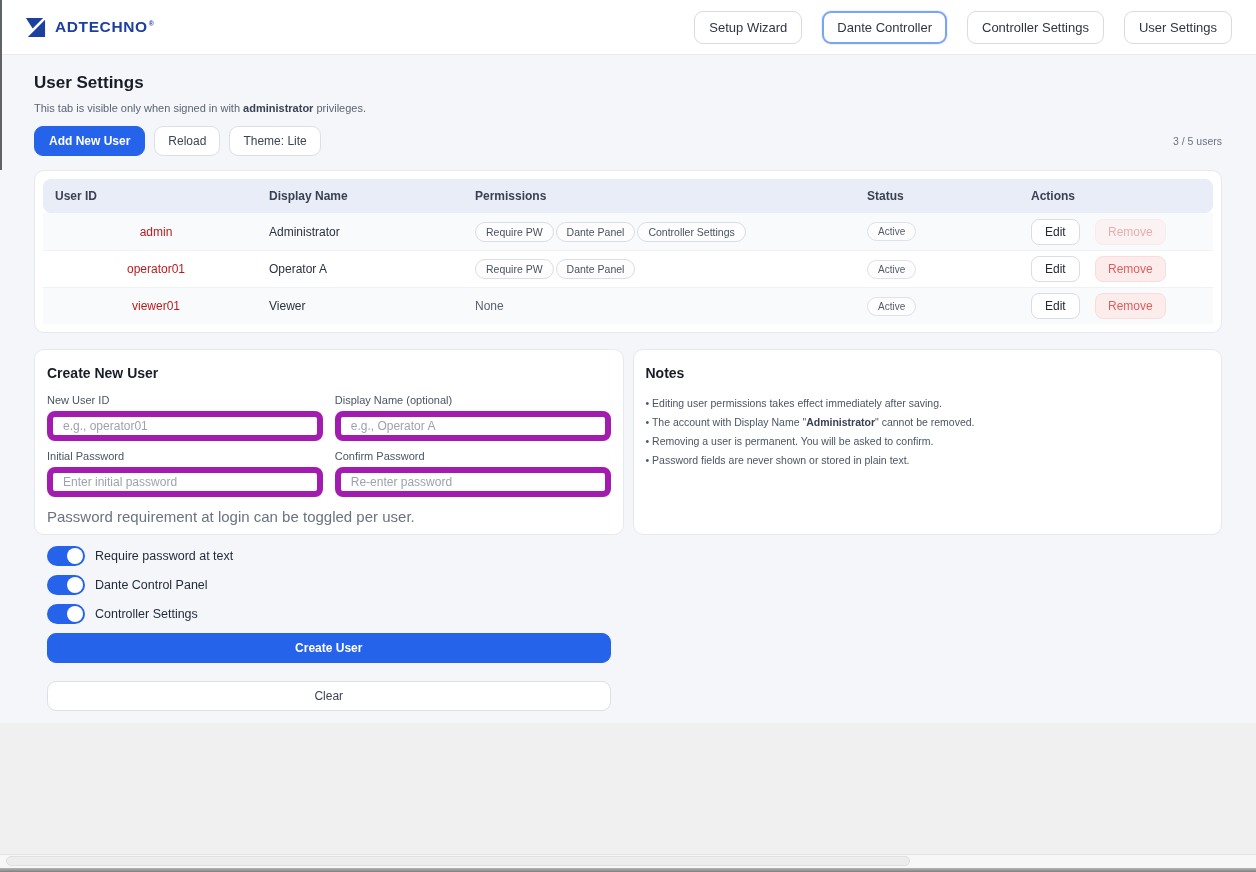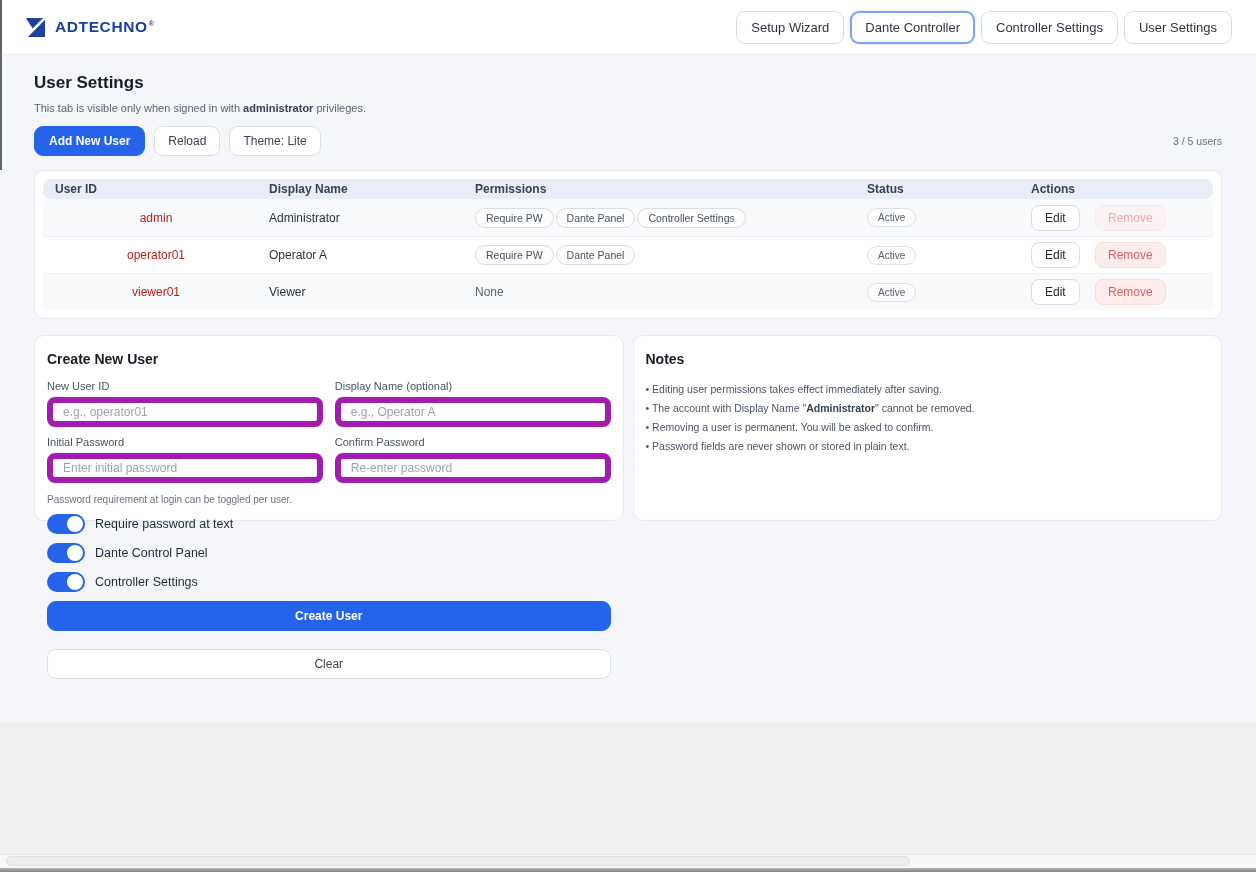--- a/index.html
+++ b/index.html
@@ -19,21 +19,21 @@
   .bottom-bar .edge { position: absolute; left: 0; right: 0; bottom: 0; height: 4px; background: linear-gradient(#b6b6b8, #7f8082); }
 
   
   .header {
     height: 55px; background: #fff; border-bottom: 1px solid #eaebee;
     display: flex; align-items: center; padding: 0 24px;
   }
   .brand { display: flex; align-items: center; gap: 8px; }
   .brand-word { font-size: 15.5px; font-weight: bold; color: #1d3f9e; letter-spacing: 0.6px; position: relative; }
   .brand-reg { font-size: 7px; vertical-align: super; color: #1d3f9e; font-weight: bold; margin-left: 1px; }
-  .nav { margin-left: auto; display: flex; gap: 6px; }
+  .nav { margin-left: auto; display: flex; gap: 20px; }
   .nav-btn {
     background: #fff; border: 1px solid #d8dce2; border-radius: 9px;
     padding: 8px 14px; font-size: 13px; color: #2f3542; cursor: pointer;
     font-family: inherit;
   }
   .nav-btn.active { border: 2px solid #7aa5f5; padding: 7px 13px; box-shadow: 0 0 0 1px rgba(122,165,245,.15); }
 
   
   .main { background: #f4f6fa; min-height: 668px; padding: 18px 34px 24px; }
   .page-title { font-size: 17px; font-weight: bold; color: #171c26; }
@@ -48,21 +48,21 @@
   .btn-ghost {
     background: #fff; color: #3d4452; border: 1px solid #dbdfe6; border-radius: 9px;
     padding: 7px 13px; font-size: 12px; cursor: pointer; font-family: inherit;
   }
   .users-count { margin-left: auto; font-size: 10.5px; color: #6b7280; }
 
   
   .table-card { margin-top: 14px; background: #fff; border: 1px solid #e6e9f0; border-radius: 10px; padding: 8px; }
   .t-grid { display: grid; grid-template-columns: 214px 206px 392px 164px 1fr; align-items: center; }
   .t-grid > div { padding-left: 12px; }
-  .t-head { background: #e9edf8; border-radius: 8px; height: 20px; font-size: 12px; font-weight: bold; color: #3a4252; }
+  .t-head { background: #e9edf8; border-radius: 8px; height: 34px; font-size: 12px; font-weight: bold; color: #3a4252; }
   .t-row { min-height: 37px; font-size: 12px; }
   .t-row.alt { background: #f8fafc; }
   .t-row + .t-row { border-top: 1px solid #eef1f6; }
   .uid { font-weight: normal; color: #b91c1c; text-align: center; }
   .dname { color: #2a3140; }
   .badges { display: flex; gap: 2px; flex-wrap: wrap; }
   .badge {
     display: inline-block; padding: 3px 10px; border: 1px solid #d9dde4; border-radius: 999px;
     font-size: 10.5px; color: #4a5260; background: #fdfdfe;
   }
@@ -86,21 +86,21 @@
   .card { flex: 1; background: #fff; border: 1px solid #e6e9f0; border-radius: 10px; padding: 15px 12px 16px; height: 186px; }
   .card h2 { font-size: 14px; font-weight: bold; color: #171c26; margin-bottom: 13px; }
 
   .form-grid { display: grid; grid-template-columns: 1fr 1fr; column-gap: 12px; row-gap: 9px; }
   .field label { display: block; font-size: 11px; color: #4a5563; margin-bottom: 5px; }
   .field input {
     width: 100%; height: 30px; border: 6px solid #a21caf; border-radius: 8px; background: #fff;
     padding: 0 10px; font-size: 12px; color: #333; font-family: inherit;
   }
   .field input::placeholder { color: #9ca3af; }
-  .hint { font-size: 10px; color: #6b7280; margin: 11px 0 9px; }
+  .hint { font-size: 15px; color: #6b7280; margin: 11px 0 21px; }
 
   .toggle-row { display: flex; align-items: center; gap: 10px; margin-bottom: 9px; cursor: pointer; }
   .switch { width: 38px; height: 20px; background: #2563eb; border-radius: 999px; position: relative; flex: 0 0 auto; }
   .switch .knob { position: absolute; top: 2px; right: 2px; width: 16px; height: 16px; background: #fff; border-radius: 50%; }
   .toggle-label { font-size: 12.5px; color: #1f2937; }
 
   .create-btn-row { display: flex; gap: 18px; margin-top: 5px; flex-direction: column; }
 
   .notes-list { list-style: none; }
   .notes-list li { font-size: 10.5px; color: #4b5563; line-height: 1.8; }

